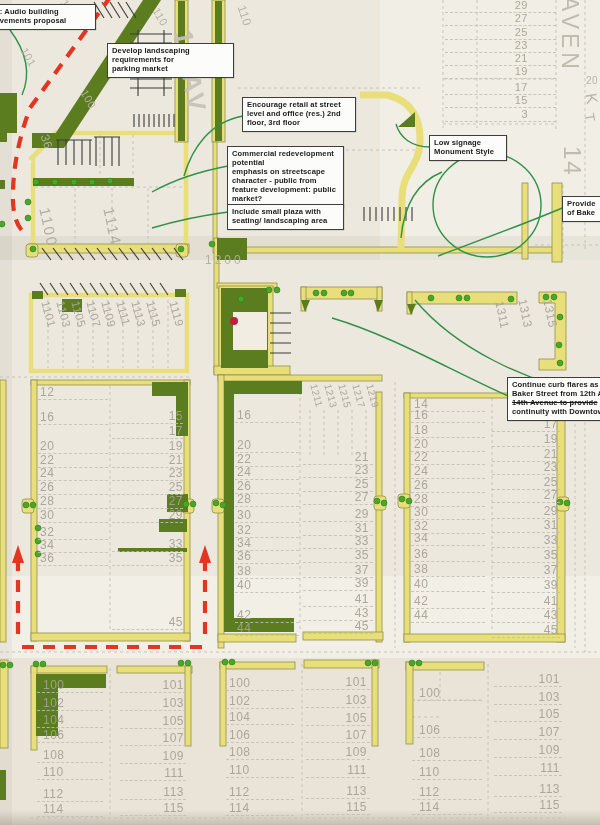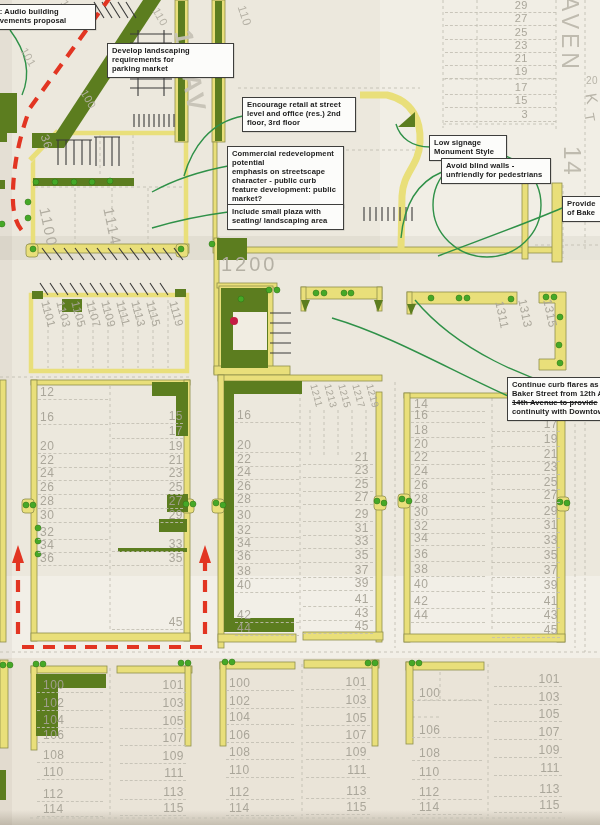--- a/index.html
+++ b/index.html
@@ -498,21 +498,21 @@
     <div class="lot right" style="left: 525px; top: 783px; width: 35px; font-size: 12px;">113</div>
     <div class="lotline" style="left: 494px; top: 796px; width: 68px;"></div>
     <div class="lot right" style="left: 525px; top: 799px; width: 35px; font-size: 12px;">115</div>
     <div class="lotline" style="left: 494px; top: 812px; width: 68px;"></div>
     <div class="maplabel" style="left: 196px; top: 28px; font-size: 26px; color: rgb(199, 195, 183); letter-spacing: 3px; transform: rotate(80deg); font-weight: 700;">12  AV</div>
     <div class="maplabel" style="left: 581px; top: -4px; font-size: 23px; color: rgb(189, 185, 173); letter-spacing: 4px; transform: rotate(90deg); font-weight: 400;">AVEN</div>
     <div class="maplabel" style="left: 584px; top: 146px; font-size: 24px; color: rgb(189, 185, 173); letter-spacing: 2px; transform: rotate(90deg); font-weight: 400;">14</div>
     <div class="maplabel" style="left: 598px; top: 92px; font-size: 16px; color: rgb(181, 177, 165); letter-spacing: 0.5px; transform: rotate(80deg); font-weight: 400;">K</div>
     <div class="maplabel" style="left: 596px; top: 112px; font-size: 14px; color: rgb(181, 177, 165); letter-spacing: 0.5px; transform: rotate(80deg); font-weight: 400;">T</div>
     <div class="maplabel" style="left: 586px; top: 76px; font-size: 10px; color: rgb(181, 177, 165); letter-spacing: 0.5px; transform: rotate(0deg); font-weight: 400;">20</div>
-    <div class="maplabel" style="left: 221px; top: 254px; font-size: 20px; color: rgb(178, 174, 162); letter-spacing: 3px; transform: rotate(0deg); font-weight: 400;">1200</div>
+    <div class="maplabel" style="left: 205px; top: 254px; font-size: 12px; color: rgb(178, 174, 162); letter-spacing: 3px; transform: rotate(0deg); font-weight: 400;">1200</div>
     <div class="maplabel" style="left: 52px; top: 206px; font-size: 15px; color: rgb(174, 170, 158); letter-spacing: 2px; transform: rotate(78deg); font-weight: 400;">1100</div>
     <div class="maplabel" style="left: 116px; top: 206px; font-size: 15px; color: rgb(174, 170, 158); letter-spacing: 2px; transform: rotate(78deg); font-weight: 400;">1114</div>
     <div class="maplabel" style="left: 50px; top: 133px; font-size: 12px; color: rgb(180, 176, 164); letter-spacing: 0.5px; transform: rotate(72deg); font-weight: 400;">36</div>
     <div class="maplabel" style="left: 247px; top: 4px; font-size: 12px; color: rgb(180, 176, 164); letter-spacing: 0.5px; transform: rotate(72deg); font-weight: 400;">110</div>
     <div class="maplabel" style="left: 68px; top: -2px; font-size: 11px; color: rgb(180, 176, 164); letter-spacing: 0.5px; transform: rotate(60deg); font-weight: 400;">111</div>
     <div class="maplabel" style="left: 28px; top: 46px; font-size: 11px; color: rgb(180, 176, 164); letter-spacing: 0.5px; transform: rotate(60deg); font-weight: 400;">101</div>
     <div class="maplabel" style="left: 88px; top: 88px; font-size: 11px; color: rgb(180, 176, 164); letter-spacing: 0.5px; transform: rotate(60deg); font-weight: 400;">100</div>
     <div class="maplabel" style="left: 160px; top: 6px; font-size: 11px; color: rgb(180, 176, 164); letter-spacing: 0.5px; transform: rotate(60deg); font-weight: 400;">110</div>
     <div class="maplabel" style="left: 50px; top: 300px; font-size: 11.5px; color: rgb(168, 164, 152); letter-spacing: 0.5px; transform: rotate(75deg); font-weight: 400;">1101</div>
     <div class="maplabel" style="left: 65px; top: 300px; font-size: 11.5px; color: rgb(168, 164, 152); letter-spacing: 0.5px; transform: rotate(75deg); font-weight: 400;">1103</div>
@@ -542,35 +542,31 @@
     </div>
     <div class="note" style="left: 242px; top: 97px; width: 104px;">
       <div>Encourage retail at street</div>
       <div>level and office (res.) 2nd</div>
       <div>floor, 3rd floor</div>
     </div>
     <div class="note" style="left: 227px; top: 146px; width: 107px;">
       <div>Commercial redevelopment</div>
       <div>potential</div>
       <div>emphasis on streetscape</div>
-      <div>character - public curb</div>
+      <div>character - public from</div>
       <div>feature development: public</div>
       <div>market?</div>
     </div>
     <div class="note" style="left: 227px; top: 204px; width: 107px;">
       <div>Include small plaza with</div>
       <div>seating/ landscaping area</div>
     </div>
     <div class="note" style="left: 429px; top: 135px; width: 68px;">
       <div>Low signage</div>
       <div>Monument Style</div>
-    </div>
-    <div class="note" style="left: 441px; top: 158px; width: 100px;">
-      <div>Avoid blind walls -</div>
-      <div>unfriendly for pedestrians</div>
     </div>
     <div class="note" style="left: 562px; top: 196px; width: 62px;">
       <div>Provide</div>
       <div>of Bake</div>
     </div>
     <div class="note" style="left: 507px; top: 377px; width: 112px;">
       <div>Continue curb flares as on</div>
       <div>Baker Street from 12th Av</div>
       <div class="strike">14th Avenue to provide</div>
       <div>continuity with Downtown</div>

